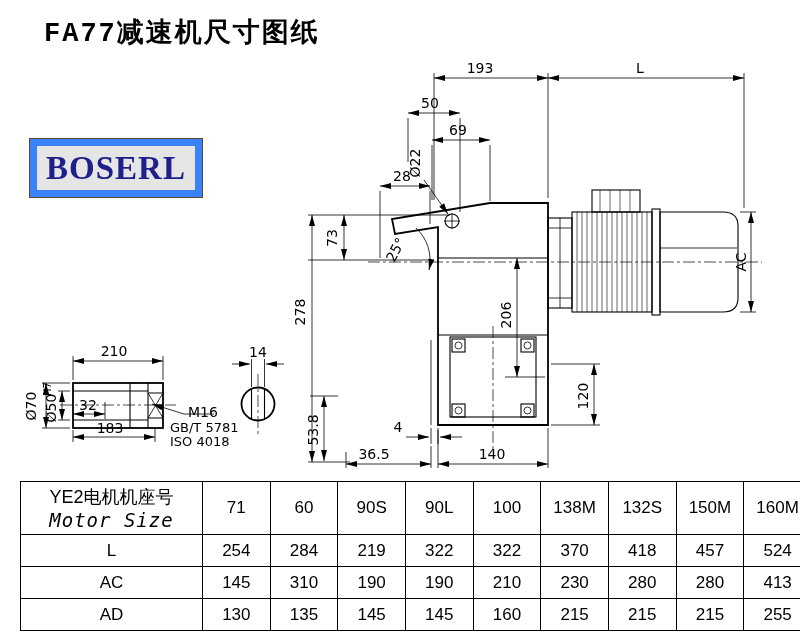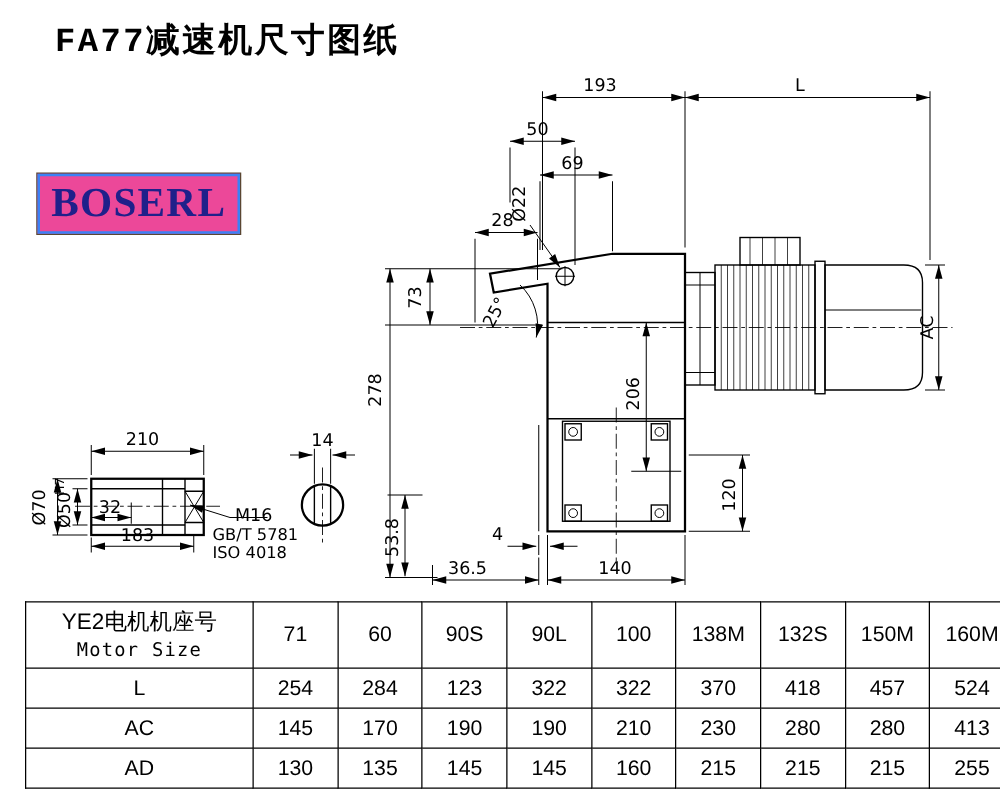--- a/index.html
+++ b/index.html
@@ -3,21 +3,21 @@
 <meta charset="utf-8">
 <style>
   html,body{margin:0;padding:0;background:#fff;}
   body{position:relative;width:800px;height:633px;overflow:hidden;
        font-family:"Liberation Sans",sans-serif;color:#000;}
 
   .title{position:absolute;left:44px;top:14px;font-size:27px;font-weight:bold;
          letter-spacing:2px;font-family:Liberation Mono, monospace;}
 
   .logo{position:absolute;left:30px;top:139px;width:158px;height:44px;
-        border:2px solid #3b82f6;box-shadow:0 0 0 1px #5a4632;background:#ec4899;
+        border:7px solid #3b82f6;box-shadow:0 0 0 1px #5a4632;background:#e5e5e5;
         display:flex;align-items:center;justify-content:center;}
   .logo-text{font-family:"Liberation Serif",serif;font-size:33px;font-weight:bold;
              color:#20208A;letter-spacing:1px;}
 
   svg{position:absolute;left:0;top:0;}
   .ol,.ol2,.tl,.cl,.fin{fill:none;stroke:#000;}
   .ol{stroke-width:1.8;}
   .ol2{stroke-width:1.1;}
   .tl{stroke-width:0.8;}
   .cl{stroke-width:0.7;stroke-dasharray:12 3 3 3;}
@@ -28,22 +28,22 @@
   text.dim.sup{font-size:10px;}
   text.dim.small{font-size:13px;}
 
   table.dim-table{position:absolute;left:20px;top:481px;width:792px;
         border-collapse:collapse;table-layout:fixed;background:#fff;}
   .dim-table th,.dim-table td{border:1.6px solid #000;text-align:center;
         vertical-align:middle;padding:0;font-weight:normal;color:#000;}
   .dim-table th{font-size:17px;height:52px;}
   .dim-table td{font-size:17px;height:31px;}
   .hdr-cn{font-size:18px;line-height:24px;}
-  .hdr-en{font-family:"DejaVu Sans Mono",monospace;font-size:15px;
-          letter-spacing:1px;line-height:22px;}
+  .hdr-en{font-family:"DejaVu Sans Mono",monospace;font-size:19px;
+          letter-spacing:1px;line-height:22px;font-style:italic;}
 </style>
 </head>
 <body>
 
 <div class="title">FA77减速机尺寸图纸</div>
 
 <div class="logo">
   <span class="logo-text">BOSERL</span>
 </div>
 
@@ -228,32 +228,32 @@
       <th>100</th>
       <th>138M</th>
       <th>132S</th>
       <th>150M</th>
       <th>160M</th>
     </tr>
     <tr>
       <td>L</td>
       <td>254</td>
       <td>284</td>
-      <td>123</td>
+      <td>219</td>
       <td>322</td>
       <td>322</td>
       <td>370</td>
       <td>418</td>
       <td>457</td>
       <td>524</td>
     </tr>
     <tr>
       <td>AC</td>
       <td>145</td>
-      <td>170</td>
+      <td>310</td>
       <td>190</td>
       <td>190</td>
       <td>210</td>
       <td>230</td>
       <td>280</td>
       <td>280</td>
       <td>413</td>
     </tr>
     <tr>
       <td>AD</td>

